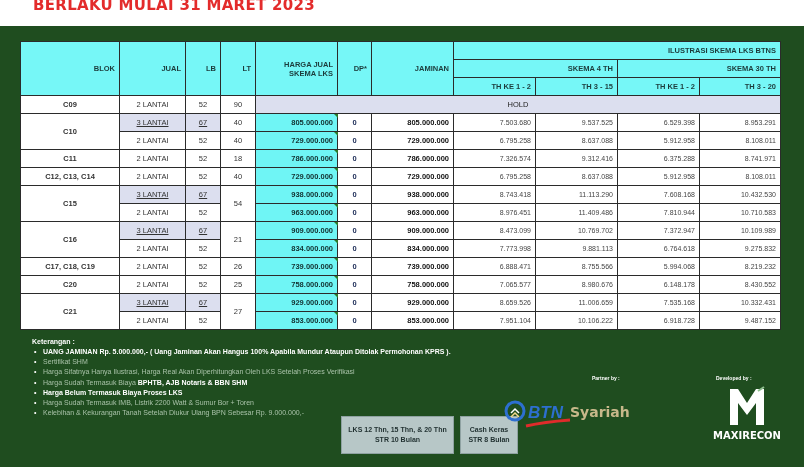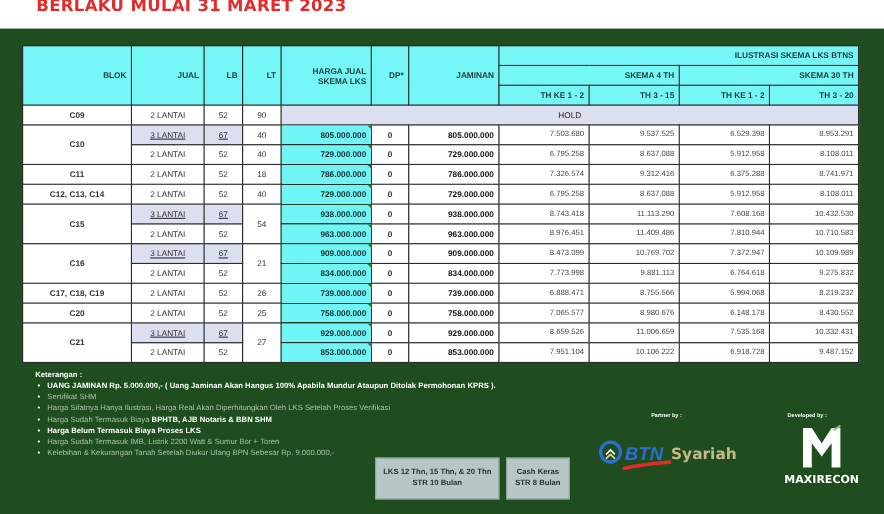--- a/index.html
+++ b/index.html
@@ -22,21 +22,21 @@
   td.hold { background: #dcdfef !important; font-weight: normal; color: #222 !important; }
   .notes { position: absolute; left: 32px; top: 338px; color: #ffffff; font-size: 7px; }
   .notes .head { font-weight: bold; margin-bottom: 2px; }
   .notes ul { list-style: none; }
   .notes li { position: relative; padding-left: 11px; height: 10.2px; line-height: 10.2px; white-space: nowrap; }
   .notes li::before { content: "\2022"; position: absolute; left: 2px; color: #fff; }
   .notes .dim { color: #a9c2a9; }
   .notes .strong { font-weight: bold; color: #fff; }
   .box { position: absolute; top: 416px; height: 38px; background: #b7c7c7; border: 1px solid #8fa2a2; color: #1f2f2f; font-weight: bold; font-size: 7px; display: flex; flex-direction: column; align-items: center; justify-content: center; text-align: center; line-height: 10px; }
   .partner-label { position: absolute; color: #fff; font-size: 5px; font-weight: bold; }
-  .btn-logo { position: absolute; left: 544px; top: 398px; width: 145px; height: 32px; }
+  .btn-logo { position: absolute; left: 504px; top: 398px; width: 145px; height: 32px; }
   .max-logo { position: absolute; left: 705px; top: 385px; width: 85px; height: 58px; }
 </style>
 </head>
 <body>
 
 <div class="top-band"></div>
 <div class="title">BERLAKU MULAI 31 MARET 2023</div>
 <div class="green-bg"></div>
 
 <table class="price">

